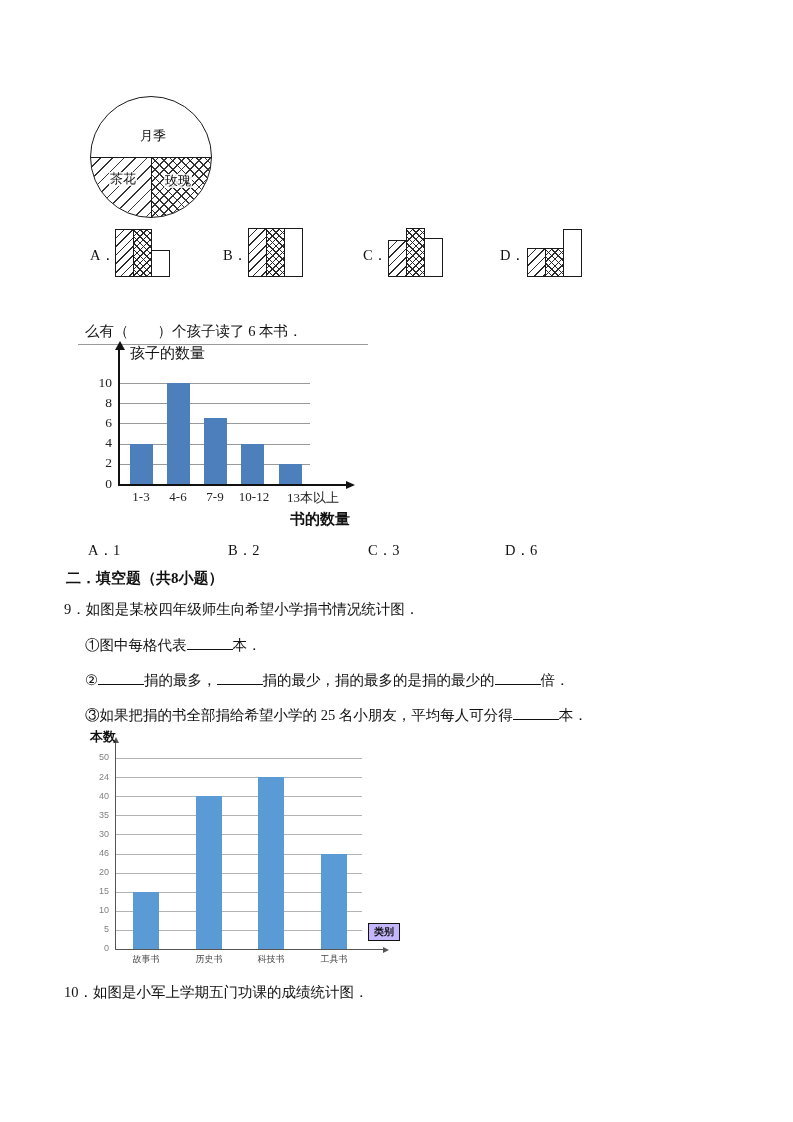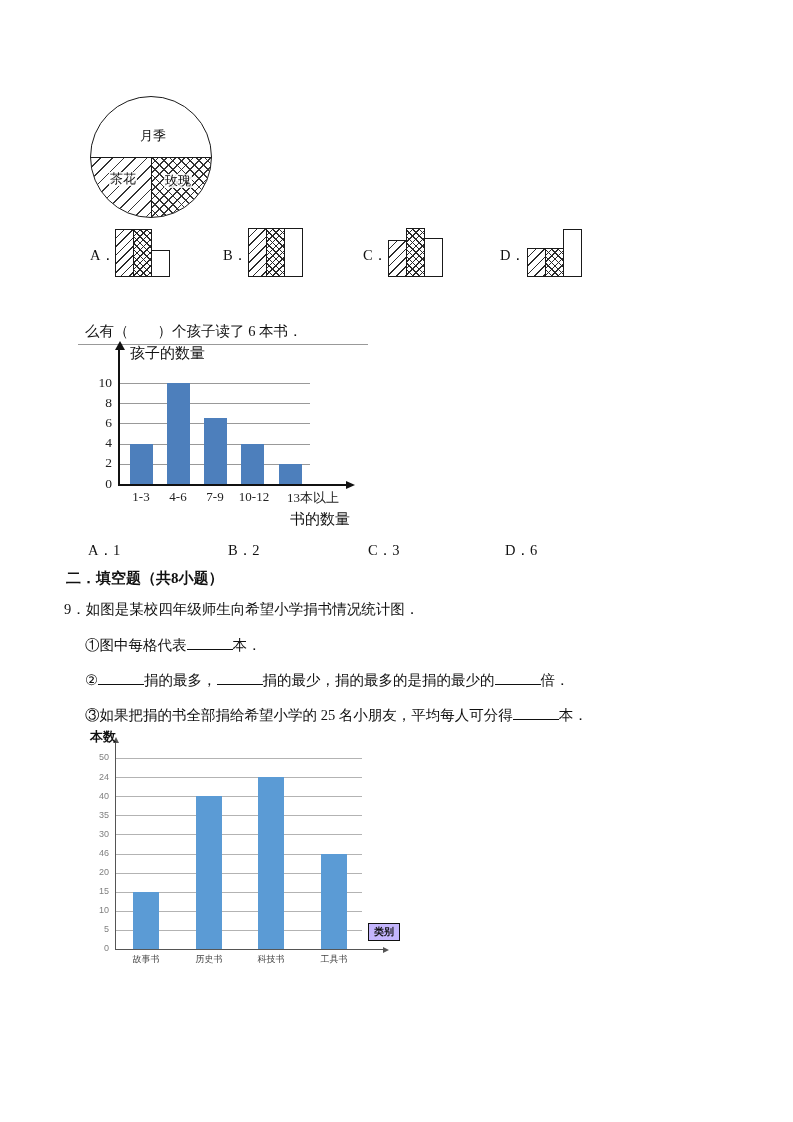--- a/index.html
+++ b/index.html
@@ -34,21 +34,21 @@
   .ytick{position:absolute;text-align:right;}
   .cat{position:absolute;text-align:center;white-space:nowrap;}
   .bar{position:absolute;}
   .vaxis,.haxis{position:absolute;background:#111;}
   .arrow-up{position:absolute;width:0;height:0;border-left:5px solid transparent;
             border-right:5px solid transparent;border-bottom:9px solid #111;}
   .arrow-right{position:absolute;width:0;height:0;border-top:4.5px solid transparent;
                border-bottom:4.5px solid transparent;border-left:9px solid #111;}
   .arrow-up.sm{border-left-width:3px;border-right-width:3px;border-bottom-width:6px;}
   .arrow-right.sm{border-top-width:3px;border-bottom-width:3px;border-left-width:6px;}
-  .axis-title{position:absolute;white-space:nowrap;}
+  .axis-title{position:absolute;white-space:nowrap;font-weight:bold;}
   .xlabel-box{position:absolute;border:1.5px solid #111;text-align:center;font-weight:bold;background:#c4b5fd;}
 </style>
 </head>
 <body>
 
 <div class="page">
 
   <div class="pie">
     <div class="pie-circle">
       <div class="pie-bl"></div>
@@ -175,14 +175,15 @@
       <div class="arrow-up sm" style="left: 28px; top: 10px; border-bottom-color: rgb(85, 85, 85);"></div>
       <div class="arrow-right sm" style="left: 298px; top: 220px; border-left-color: rgb(85, 85, 85);"></div>
       <div class="cat" style="left: 11px; width: 100px; top: 226px; font-size: 9px; color: rgb(68, 68, 68); font-family: &quot;Liberation Sans&quot;, sans-serif;">故事书</div>
       <div class="cat" style="left: 74px; width: 100px; top: 226px; font-size: 9px; color: rgb(68, 68, 68); font-family: &quot;Liberation Sans&quot;, sans-serif;">历史书</div>
       <div class="cat" style="left: 136px; width: 100px; top: 226px; font-size: 9px; color: rgb(68, 68, 68); font-family: &quot;Liberation Sans&quot;, sans-serif;">科技书</div>
       <div class="cat" style="left: 199px; width: 100px; top: 226px; font-size: 9px; color: rgb(68, 68, 68); font-family: &quot;Liberation Sans&quot;, sans-serif;">工具书</div>
       <div class="axis-title" style="left: 5px; top: 1px; font-size: 13px; font-weight: bold;">本数</div>
       <div class="xlabel-box" style="left: 283px; top: 196px; width: 30px; height: 16px; font-size: 10px; line-height: 16px;">类别</div>
     </div>
 
+  <div class="tl" style="left:64px;top:983px;">10．如图是小军上学期五门功课的成绩统计图．</div>
 
 </div>
 
 </body></html>

